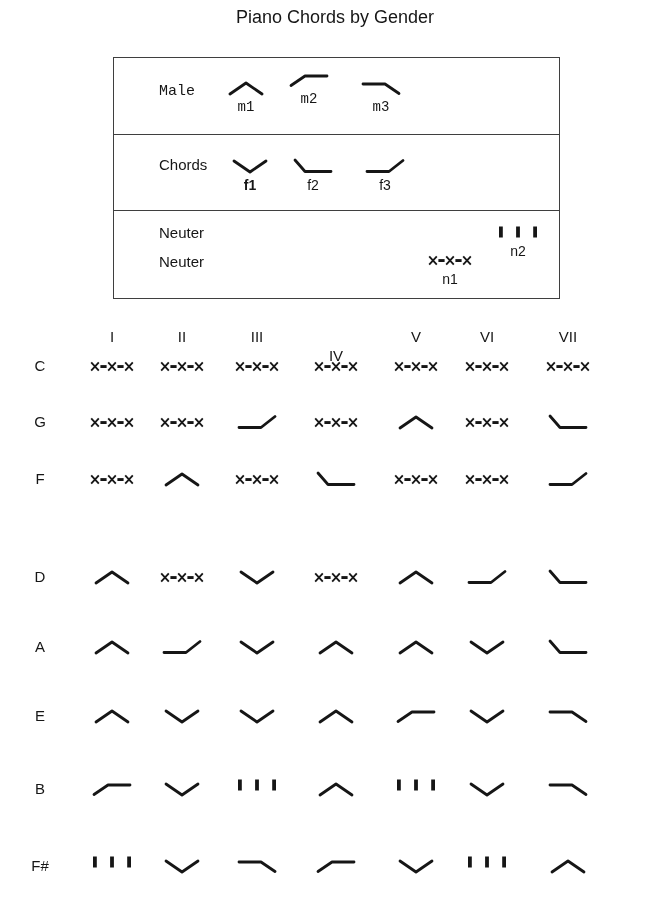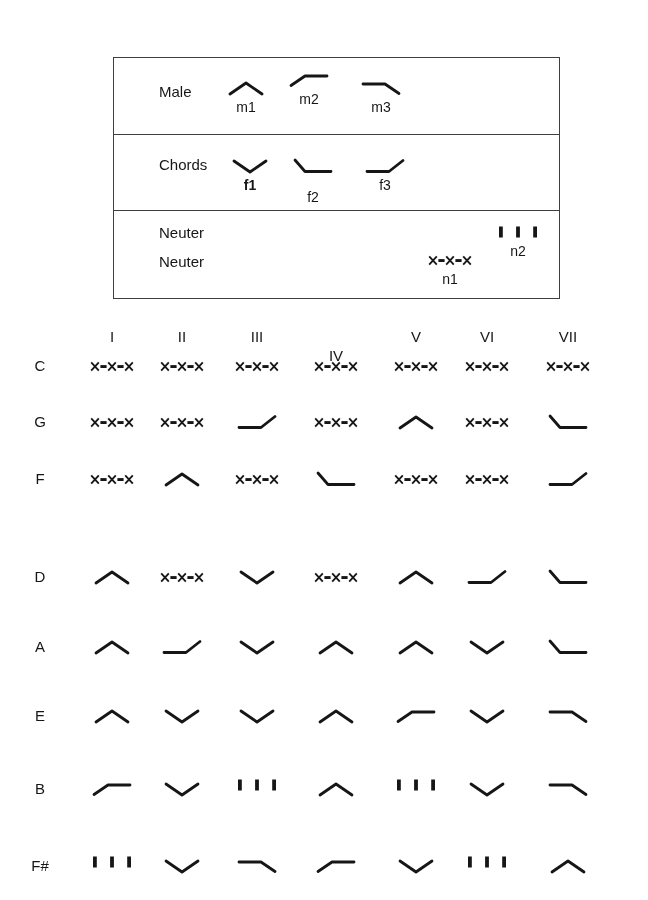--- a/index.html
+++ b/index.html
@@ -13,21 +13,21 @@
   .title {
     position:absolute; left:335px; top:5px; transform:translateX(-50%);
     font-size:18px; line-height:24px; white-space:nowrap; color:var(--ink,#161616);
   }
 
   .legend-box {
     position:absolute; left:113px; top:57px; width:447px; height:242px;
     border:1px solid var(--box-border,#3f3f3f); background:#fff;
   }
   .legend-sec { position:relative; width:100%; }
-  .sec-male   { height:76px; }
+  .sec-male   { height:76px;font-family:Liberation Mono, monospace; }
   .sec-female { height:76px; border-top:1px solid var(--box-border,#3f3f3f); }
   .sec-neuter { height:88px; border-top:1px solid var(--box-border,#3f3f3f); }
   .sec-label  { position:absolute; left:45px; font-size:15px; line-height:18px; white-space:nowrap; }
   .sec-male .sec-label   { top:25px; }
   .sec-female .sec-label { top:21px; }
   .nl1 { top:13px; }
   .nl2 { top:42px; }
 
   .sym-group {
     position:absolute; width:48px;
@@ -44,20 +44,21 @@
     position:absolute; transform:translate(-50%,-50%);
     width:48px; height:20px;
   }
   .cell svg { display:block; }
 </style>
 </head>
 <body>
 
 <div class="page">
 
+  <div class="title">Piano Chords by Gender</div>
 
   <div class="legend-box">
     <div class="legend-sec sec-male">
       <span class="sec-label">Male</span>
       <div>
           <div class="sym-group" style="left: 108px; top: 20px;">
             <svg width="48" height="20" viewBox="0 0 48 20">
               <polyline points="8,16 24,5 40,16" fill="none" stroke="#161616" stroke-width="2.8" stroke-linecap="round" stroke-linejoin="round"></polyline>
             </svg>
             <span class="sym-label">m1</span>
@@ -78,21 +79,21 @@
     </div>
     <div class="legend-sec sec-female">
       <span class="sec-label">Chords</span>
       <div>
           <div class="sym-group" style="left: 112px; top: 21px; font-weight: bold;">
             <svg width="48" height="20" viewBox="0 0 48 20">
               <polyline points="8,5 24,16 40,5" fill="none" stroke="#161616" stroke-width="2.8" stroke-linecap="round" stroke-linejoin="round"></polyline>
             </svg>
             <span class="sym-label">f1</span>
           </div>
-          <div class="sym-group" style="left: 175px; top: 21px; gap: 12px;">
+          <div class="sym-group" style="left: 175px; top: 21px;">
             <svg width="48" height="20" viewBox="0 0 48 20">
               <polyline points="6,4 16,15.5 42,15.5" fill="none" stroke="#161616" stroke-width="2.8" stroke-linecap="round" stroke-linejoin="round"></polyline>
             </svg>
             <span class="sym-label">f2</span>
           </div>
           <div class="sym-group" style="left: 247px; top: 21px; justify-content: space-between;">
             <svg width="48" height="20" viewBox="0 0 48 20">
               <polyline points="6,15.5 28,15.5 42,4.5" fill="none" stroke="#161616" stroke-width="2.8" stroke-linecap="round" stroke-linejoin="round"></polyline>
             </svg>
             <span class="sym-label">f3</span>

